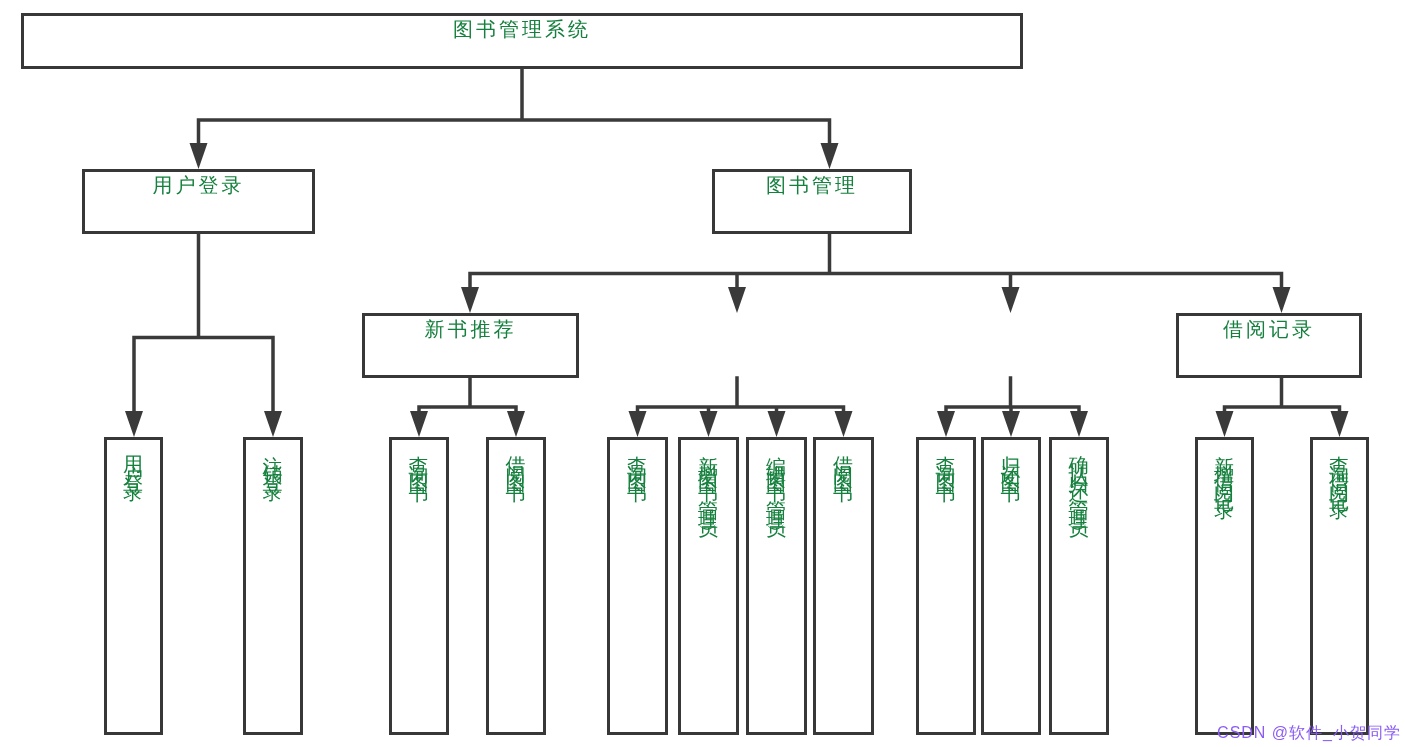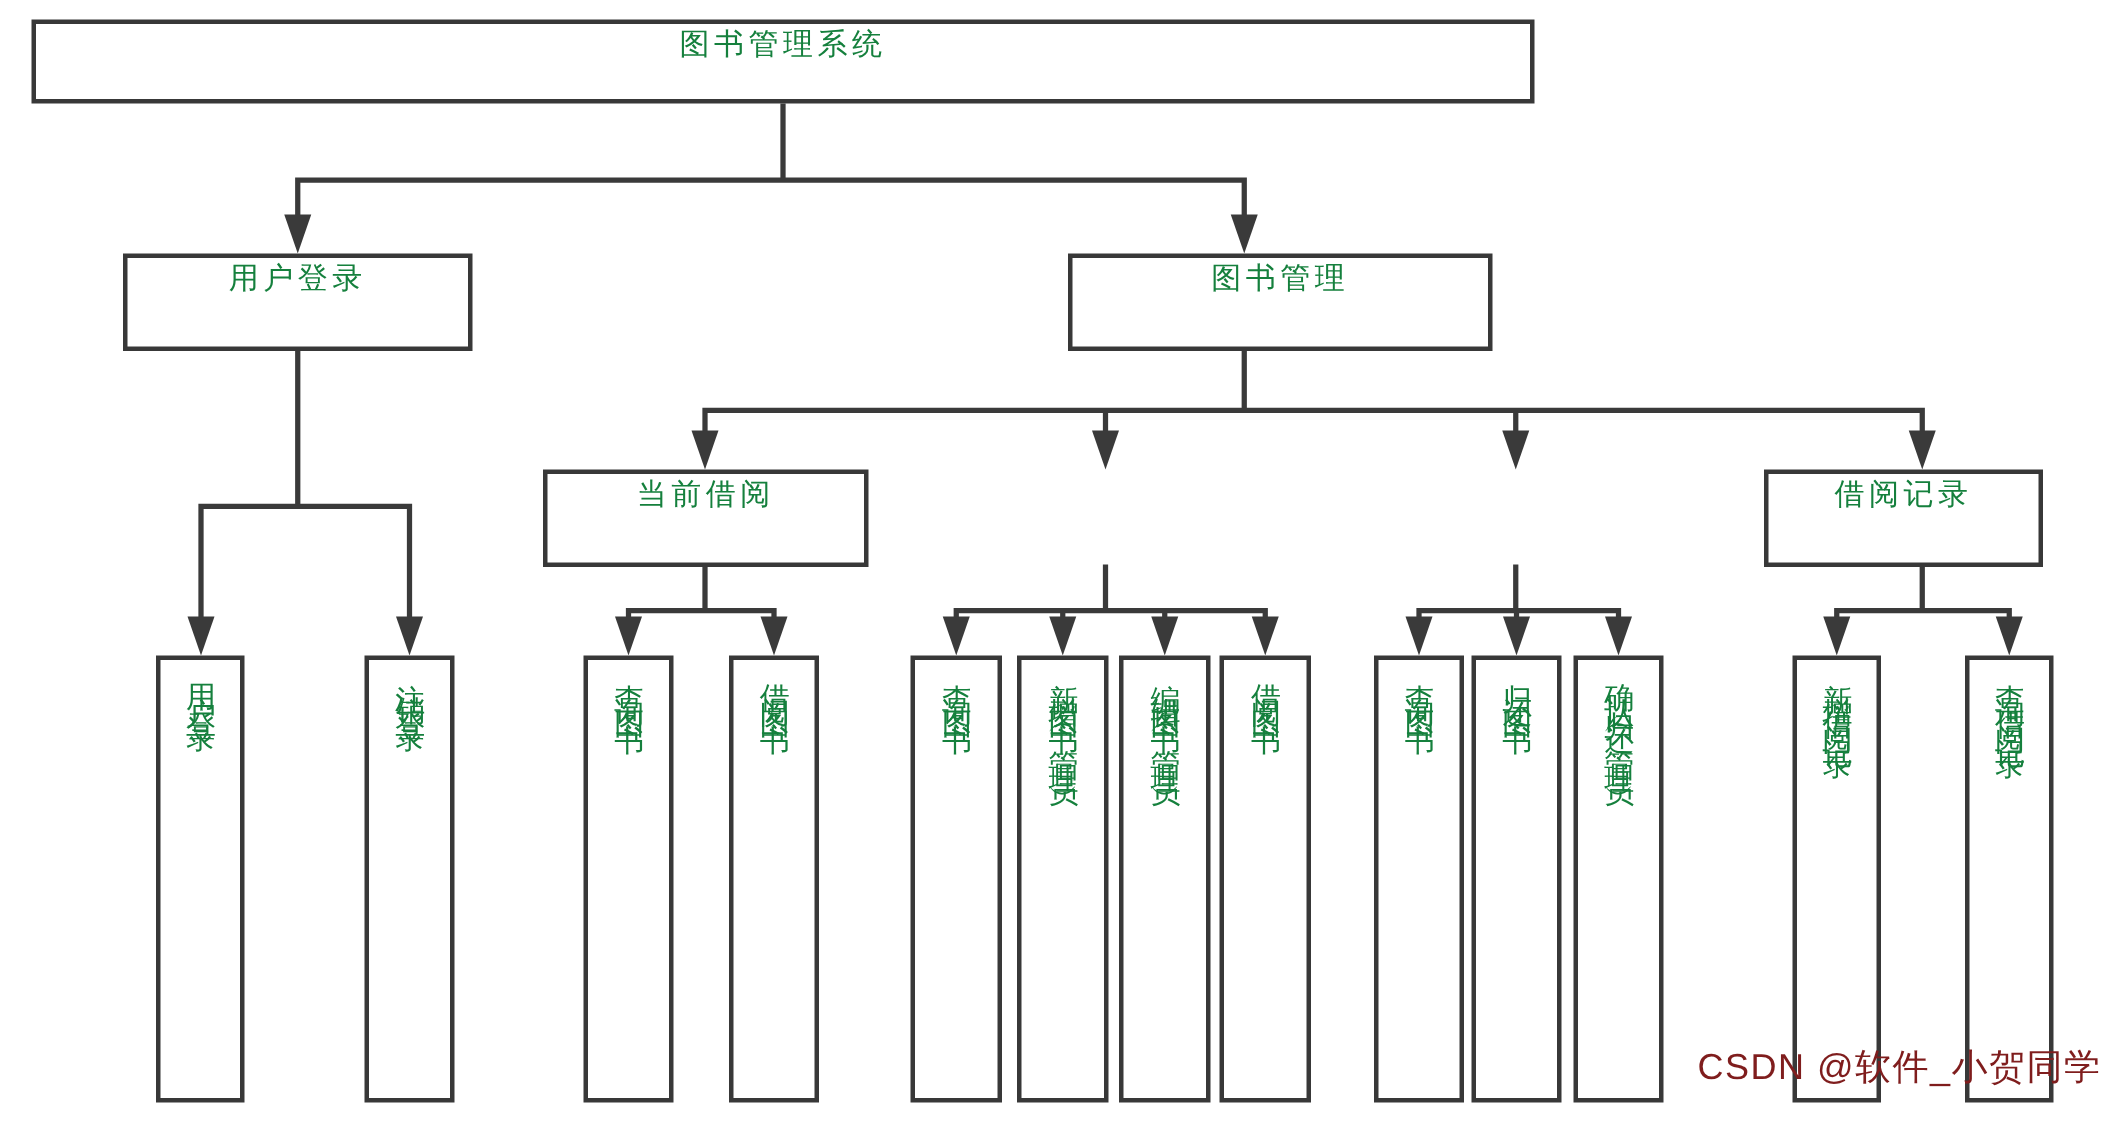--- a/index.html
+++ b/index.html
@@ -41,24 +41,24 @@
   .node.v span {
     writing-mode: vertical-rl;
     font-size: 20px;
     letter-spacing: 9px;
     line-height: 1;
     white-space: nowrap;
   }
   .watermark {
     position: absolute;
     right: 4px;
-    bottom: 20px;
-    font-size: 24px;
+    bottom: 3px;
+    font-size: 16px;
     letter-spacing: 1px;
-    color: #7f1d1d;
+    color: #8b5cf6;
     z-index: 5;
     white-space: nowrap;
   }
 </style>
 </head>
 <body>
 
 <div class="canvas">
 
   <svg class="connector-layer" viewBox="0 0 1405 747" xmlns="http://www.w3.org/2000/svg">
@@ -93,26 +93,26 @@
     </g>
   </svg>
 
   <div class="node h" style="left:21px;top:13px;width:1002px;height:56px">
     <span>图书管理系统</span>
   </div>
 
   <div class="node h" style="left:82px;top:169px;width:233px;height:65px">
     <span>用户登录</span>
   </div>
-  <div class="node h" style="left:712px;top:169px;width:283px;height:65px">
+  <div class="node h" style="left:712px;top:169px;width:200px;height:65px">
     <span>图书管理</span>
   </div>
 
   <div class="node h" style="left:362px;top:313px;width:217px;height:65px">
-    <span>当前借阅</span>
+    <span>新书推荐</span>
   </div>
   <div class="node h" style="left:1176px;top:313px;width:186px;height:65px">
     <span>借阅记录</span>
   </div>
 
   <div class="node v" style="left:104px;top:437px;width:59px;height:298px">
     <span>用户登录</span>
   </div>
   <div class="node v" style="left:243px;top:437px;width:60px;height:298px">
     <span>注销登录</span>

